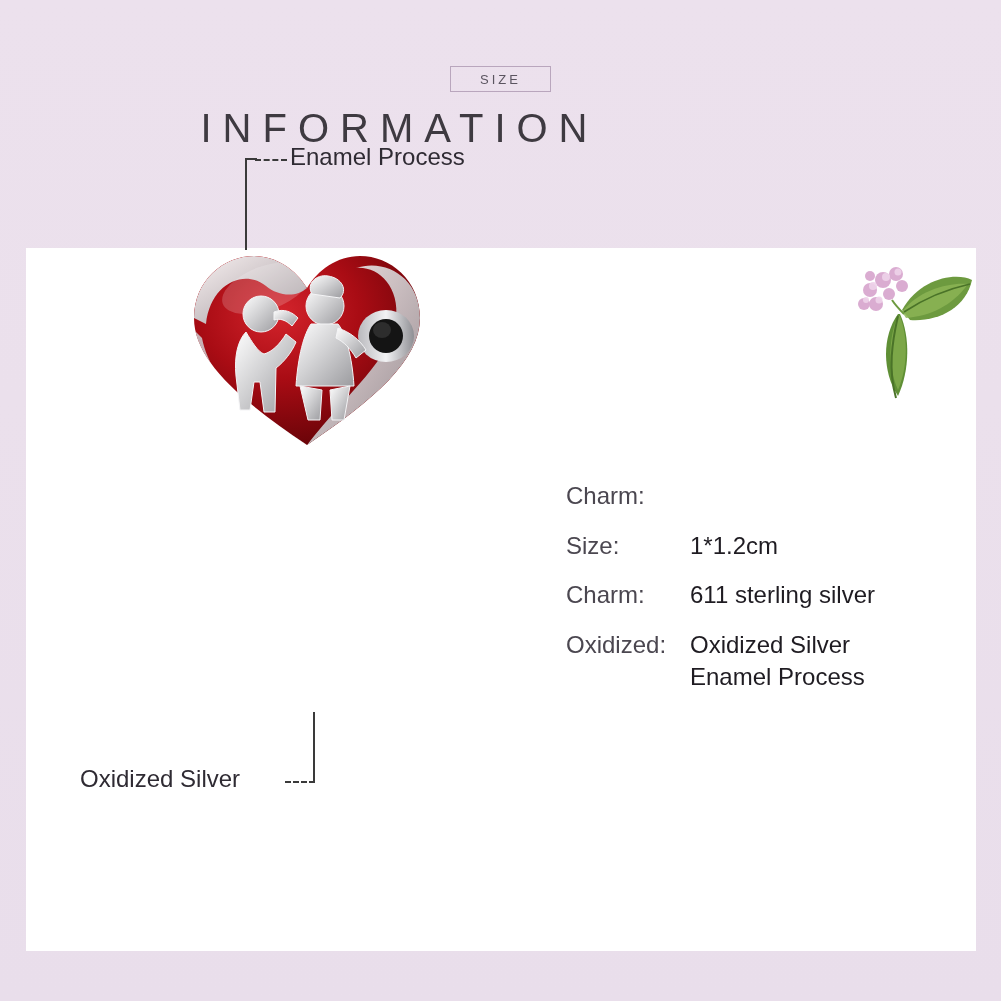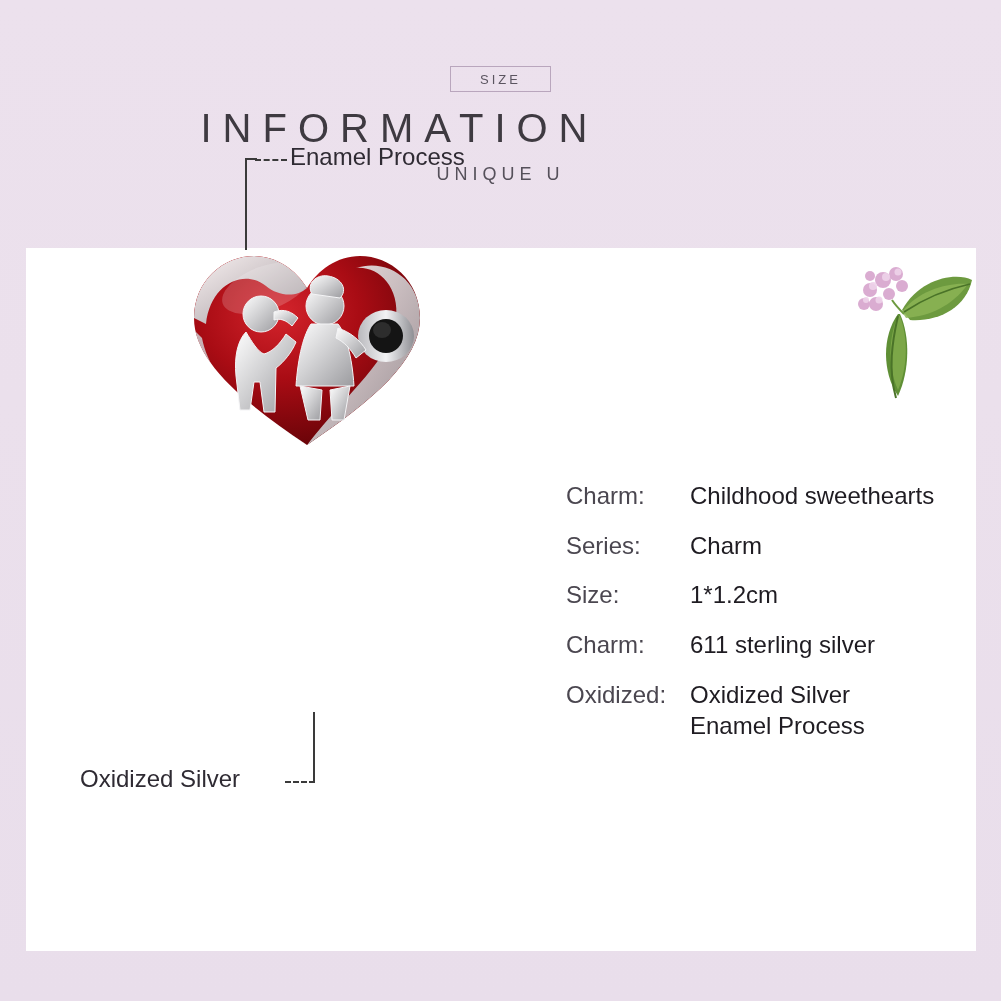--- a/index.html
+++ b/index.html
@@ -189,21 +189,20 @@
 </head>
 <body>
 
 <div class="page">
 
   <div class="header">
     <div class="size-badge">
       <span>SIZE</span>
     </div>
     <div class="info-title">INFORMATION</div>
-    <div class="info-sub">UNIQUE U</div>
   </div>
 
   <div class="card"></div>
 
   <div class="flower">
     <svg viewBox="0 0 140 160" width="140" height="160" xmlns="http://www.w3.org/2000/svg">
 
       <path d="M62 60 C80 28 116 22 132 30 C126 58 98 72 70 70 Z" fill="#6d9a3f"></path>
       <path d="M62 62 C78 40 110 32 128 34 C112 56 90 66 66 68 Z" fill="#8cb455" opacity="0.85"></path>
       <path d="M60 64 C70 86 70 120 58 146 C42 122 42 86 58 64 Z" fill="#5f8f35"></path>
@@ -291,25 +290,20 @@
   <div class="lead-enamel-h"></div>
   <div class="label-enamel">Enamel Process</div>
 
   <div class="lead-ox-v"></div>
   <div class="lead-ox-h"></div>
   <div class="label-oxidized">Oxidized Silver</div>
 
   <div class="specs">
     <div class="spec-row">
       <div class="spec-key">Charm:</div>
-      <div class="spec-val">Childhood sweethearts</div>
-    </div>
-    <div class="spec-row">
-      <div class="spec-key">Series:</div>
-      <div class="spec-val">Charm</div>
     </div>
     <div class="spec-row">
       <div class="spec-key">Size:</div>
       <div class="spec-val">1*1.2cm</div>
     </div>
     <div class="spec-row">
       <div class="spec-key">Charm:</div>
       <div class="spec-val">611 sterling silver</div>
     </div>
     <div class="spec-row">

